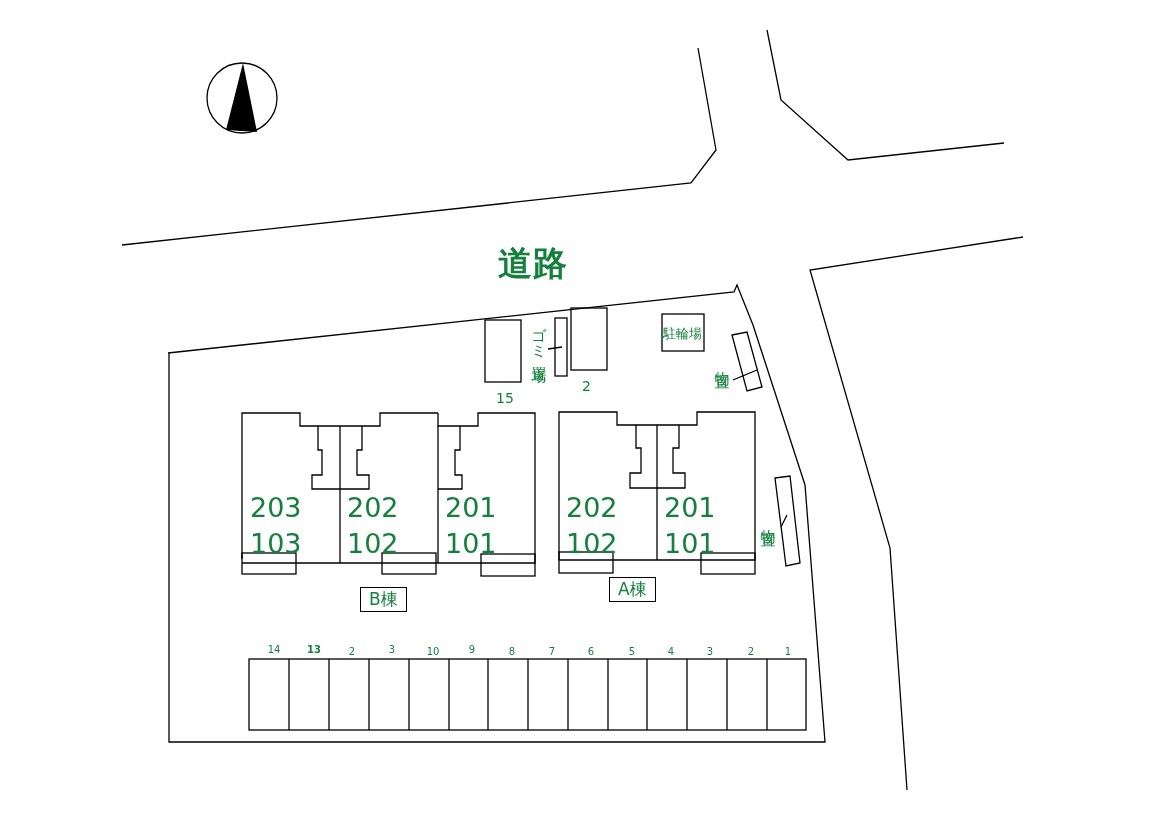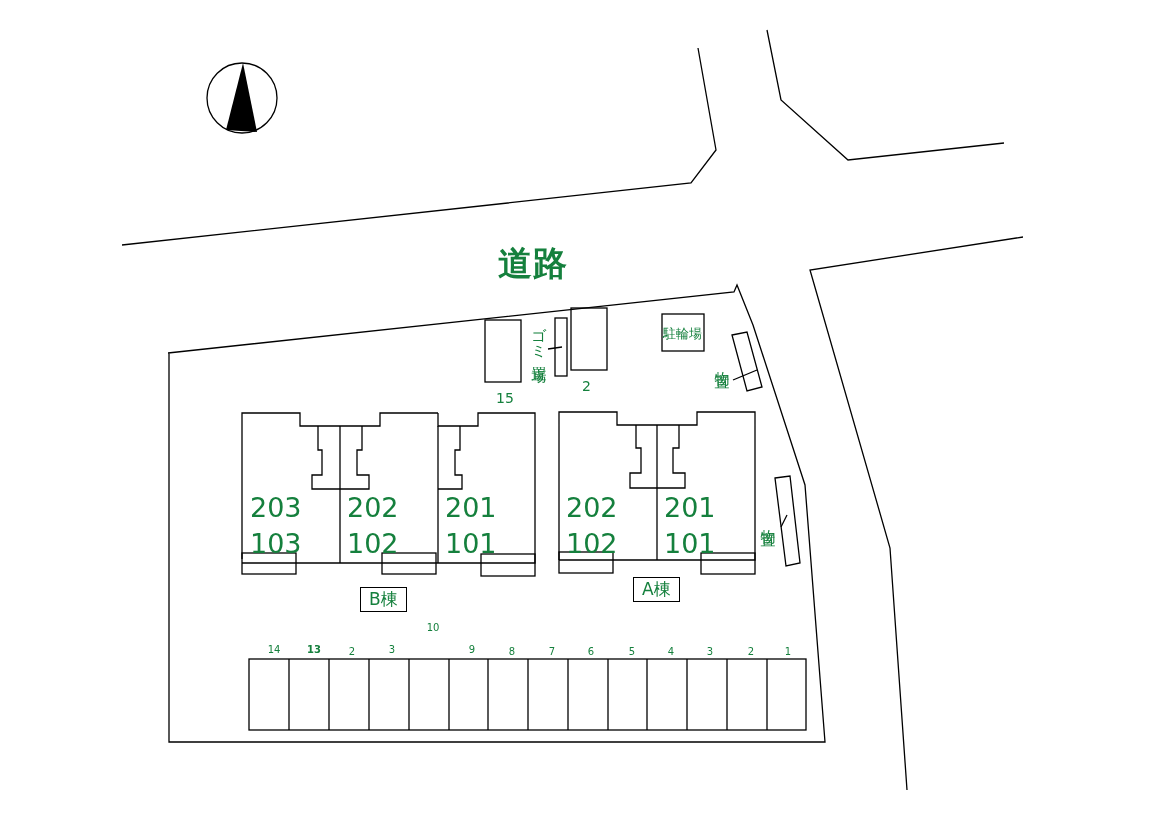--- a/index.html
+++ b/index.html
@@ -116,27 +116,27 @@
 <div class="lbl bldg-label" style="left:360px; top:587px;">B棟</div>
 
 <div class="lbl unit" style="left:566px; top:490px;">
   <div>202</div>
   <div>102</div>
 </div>
 <div class="lbl unit" style="left:664px; top:490px;">
   <div>201</div>
   <div>101</div>
 </div>
-<div class="lbl bldg-label" style="left:633px; top:577px;">A棟</div>
+<div class="lbl bldg-label" style="left:609px; top:577px;">A棟</div>
 
 <div class="lbl slot-num" style="left:254px; top:645px;">14</div>
 <div class="lbl slot-num" style="left:294px; top:645px;font-weight:bold;">13</div>
 <div class="lbl slot-num" style="left:332px; top:647px;">2</div>
 <div class="lbl slot-num" style="left:372px; top:645px;">3</div>
-<div class="lbl slot-num" style="left:413px; top:623px;">10</div>
+<div class="lbl slot-num" style="left:413px; top:647px;">10</div>
 <div class="lbl slot-num" style="left:452px; top:645px;">9</div>
 <div class="lbl slot-num" style="left:492px; top:647px;">8</div>
 <div class="lbl slot-num" style="left:532px; top:647px;">7</div>
 <div class="lbl slot-num" style="left:571px; top:647px;">6</div>
 <div class="lbl slot-num" style="left:612px; top:647px;">5</div>
 <div class="lbl slot-num" style="left:651px; top:647px;">4</div>
 <div class="lbl slot-num" style="left:690px; top:647px;">3</div>
 <div class="lbl slot-num" style="left:731px; top:647px;">2</div>
 <div class="lbl slot-num" style="left:768px; top:647px;">1</div>
 

